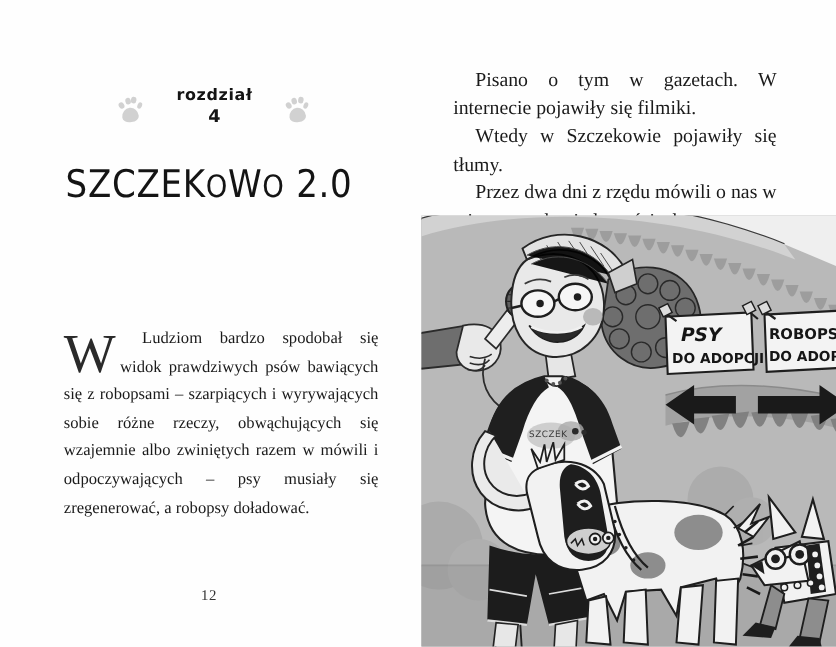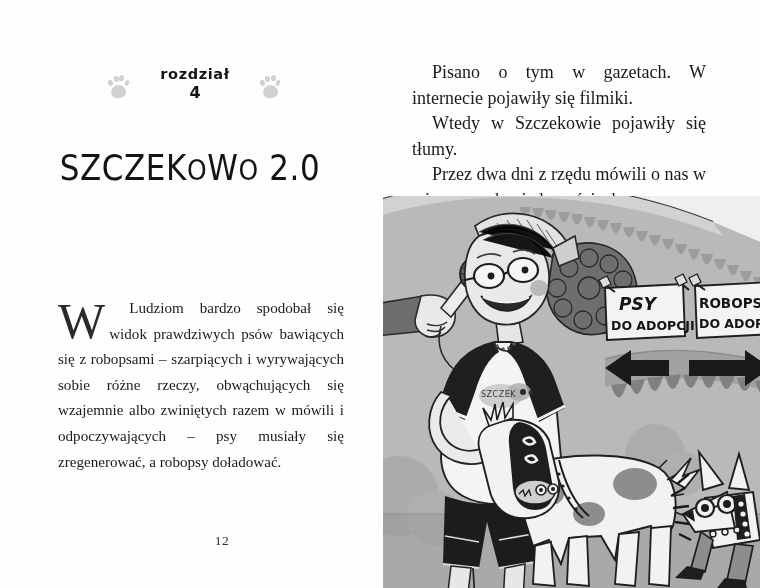--- a/index.html
+++ b/index.html
@@ -25,21 +25,21 @@
   
   .left-page {
     position: absolute;
     left: 0; top: 0;
     width: 380px; height: 588px;
   }
 
   .chapter-head {
     position: absolute;
     left: 100px;
-    top: 66px;
+    top: 79px;
     width: 190px;
     display: flex;
     align-items: flex-start;
     justify-content: center;
     gap: 28px;
   }
   .paw {
     width: 26px; height: 26px;
     position: relative;
     flex: 0 0 auto;
@@ -131,21 +131,20 @@
 
   .folio {
     position: absolute;
     left: 0;
     top: 533px;
     width: 380px;
     text-align: center;
     font-size: 13.5px;
     color: #333;
     letter-spacing: 0.5px;
-    padding-left: 32px;
   }
 
   
   .right-page {
     position: absolute;
     left: 380px; top: 0;
     width: 380px; height: 588px;
   }
   .right-col {
     position: absolute;

